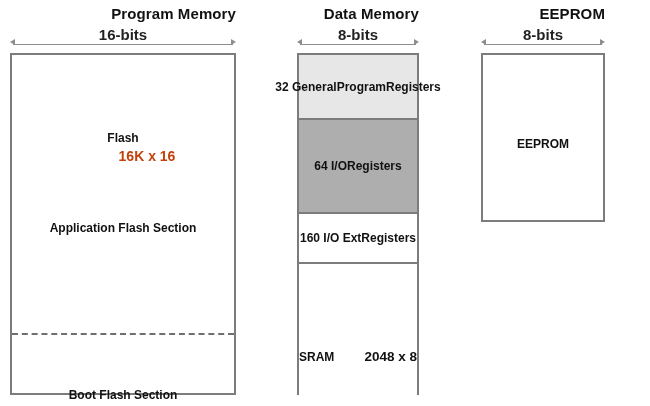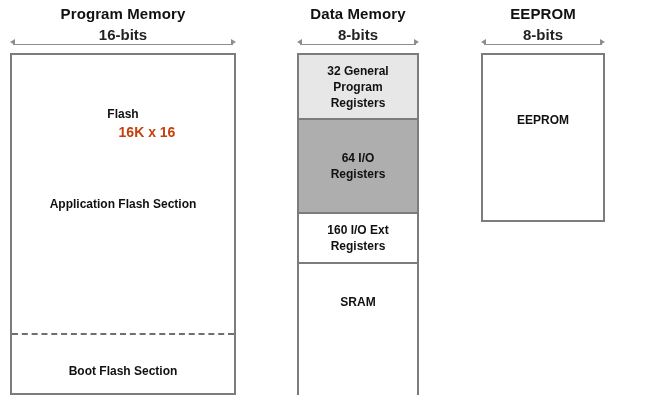--- a/index.html
+++ b/index.html
@@ -14,21 +14,21 @@
     font-family: "Liberation Sans", sans-serif;
     color: #1a1a1a;
     overflow: hidden;
   }
 
   .col-title {
     position: absolute;
     font-size: 15px;
     font-weight: bold;
     color: #111111;
-    text-align: center;
+    text-align: right;
     letter-spacing: 0.1px;
     white-space: nowrap;
   }
 
   
   .dim {
     position: absolute;
     height: 18px;
   }
   .dim .dim-label {
@@ -76,21 +76,21 @@
     background: #ffffff;
     box-sizing: border-box;
   }
 
   .seg {
     position: absolute;
     left: 0;
     right: 0;
     box-sizing: border-box;
     display: flex;
-    flex-direction: column;
+    flex-direction: row;
     align-items: center;
     justify-content: center;
     text-align: center;
   }
   .seg .seg-line {
     font-size: 12px;
     font-weight: bold;
     color: #111111;
     line-height: 16px;
     white-space: nowrap;
@@ -109,20 +109,21 @@
     position: absolute;
     left: 0;
     right: 0;
     text-align: center;
   }
   .flash-text .t1 {
     font-size: 12px;
     font-weight: bold;
     line-height: 18px;
     color: #111111;
+    margin-top: 24px;
   }
   .flash-text .t2 {
     font-size: 14px;
     font-weight: bold;
     line-height: 19px;
     color: #c2410c;
     padding-left: 48px;
   }
 
   .divider-dashed {

